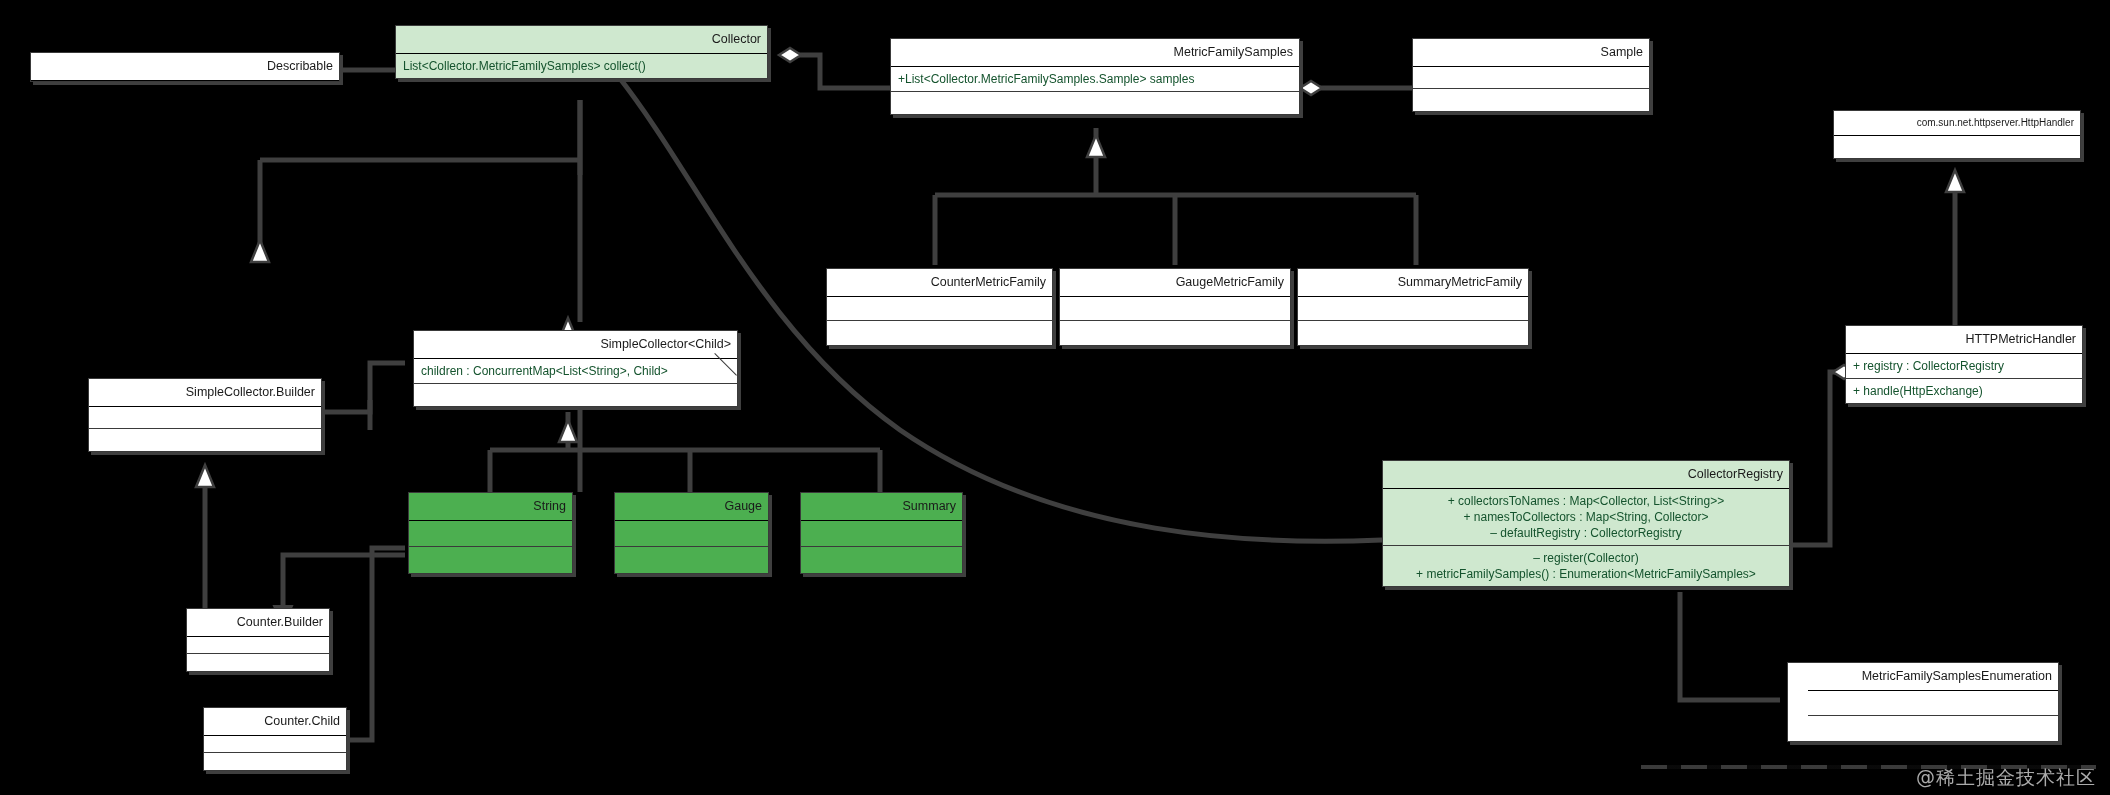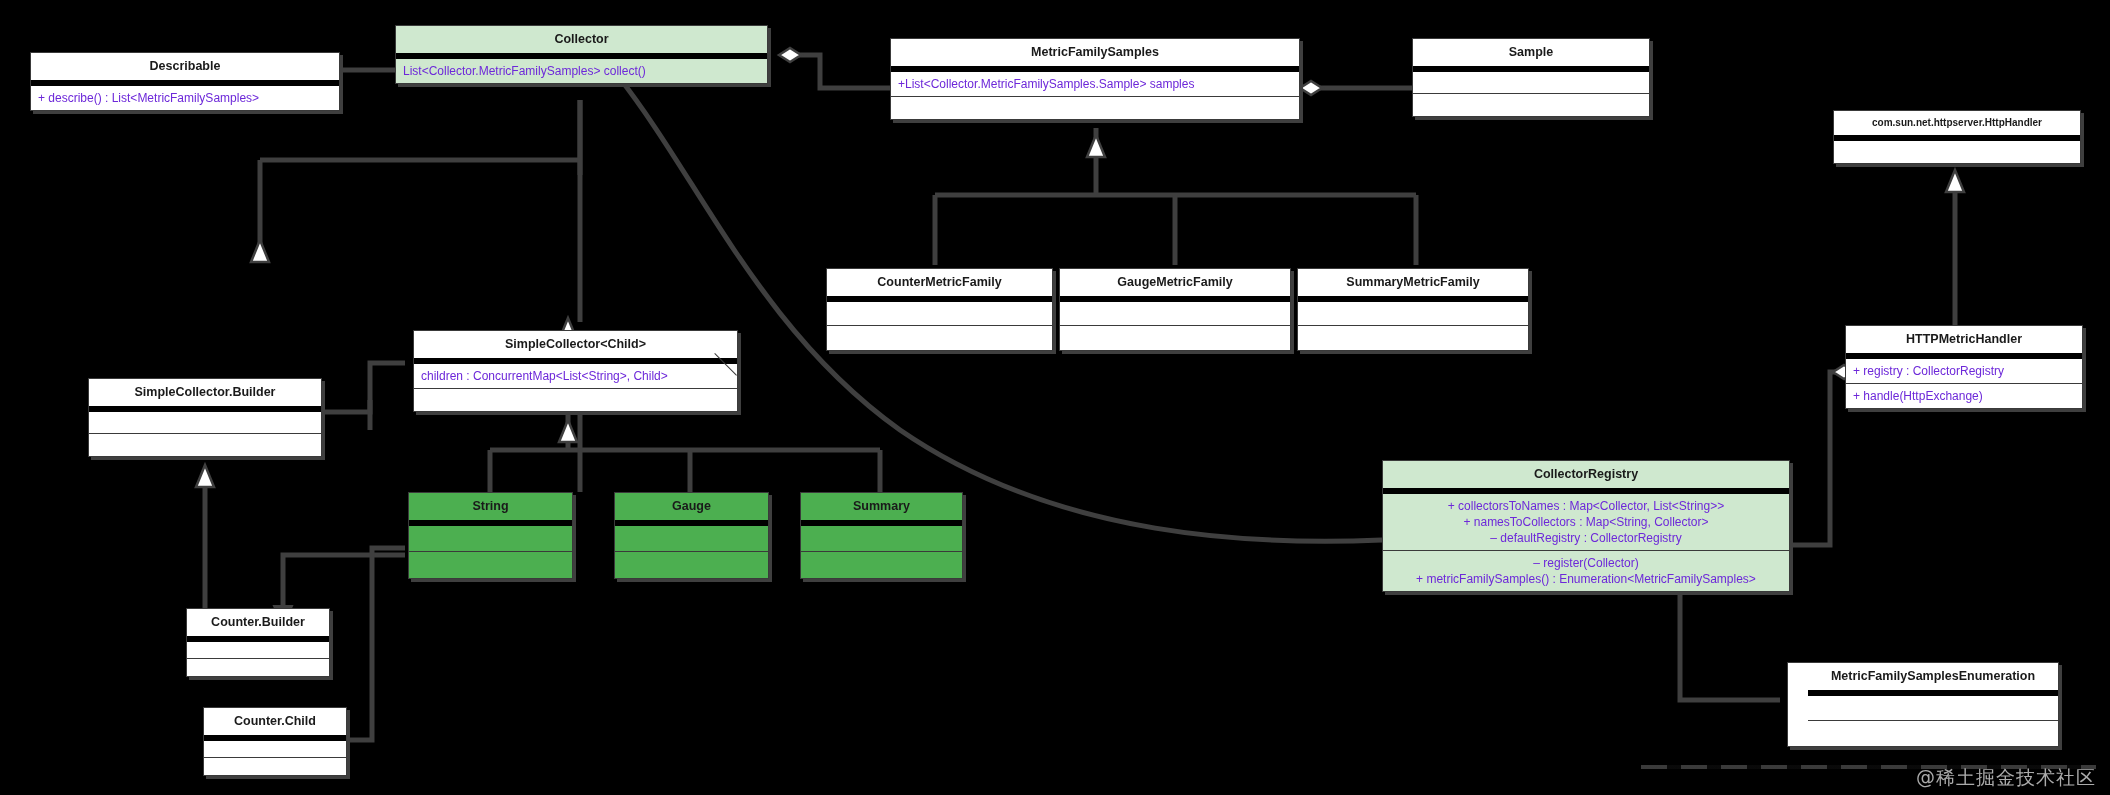--- a/index.html
+++ b/index.html
@@ -10,36 +10,35 @@
   .uml{
     position:absolute;
     box-sizing:border-box;
     border:1px solid #3a3a3a;
     background:#ffffff;
     box-shadow:3px 3px 0 0 #3f3f3f;
     z-index:5;
   }
   .uml .hdr{
     box-sizing:border-box;
-    text-align:center;
+    text-align:right;
     font-size:12.5px;
     color:#1a1a1a;
     line-height:1;
     padding:7px 6px 7px 6px;
-    border-bottom:6px solid #000000;
+    border-bottom:1px solid #000000;
     white-space:nowrap;
     overflow:hidden;
-    font-weight:bold;
   }
   .uml .comp{
     box-sizing:border-box;
     border-bottom:1px solid #3a3a3a;
     padding:4px 7px;
     font-size:12px;
-    color:#6d28d9;
+    color:#14532d;
     line-height:1.35;
     white-space:nowrap;
     overflow:hidden;
   }
   .uml .comp:last-child{border-bottom:none;}
   .uml .comp.empty{min-height:22px;padding:0;}
   .uml.green{background:#cfe8cf;}
   .uml.green .hdr{background:#cfe8cf;}
   .uml.green .comp{background:#cfe8cf;}
   .uml.solidgreen{background:#4caf50;}
@@ -158,21 +157,20 @@
     <polyline points="1955,335 1955,175"></polyline>
     <polygon class="arrowhead" points="1955,170 1946,192 1964,192"></polygon>
 
     <polyline points="1680,592 1680,700 1780,700"></polyline>
 
     <polyline points="340,70 395,70"></polyline>
   </svg>
 
   <div class="uml" style="left:30px;top:52px;width:310px;">
     <div class="hdr">Describable</div>
-    <div class="comp">+ describe() : List&lt;MetricFamilySamples&gt;</div>
   </div>
 
   <div class="uml green" style="left:395px;top:25px;width:373px;">
     <div class="hdr">Collector</div>
     <div class="comp">List&lt;Collector.MetricFamilySamples&gt; collect()</div>
   </div>
 
   <div class="uml" style="left:890px;top:38px;width:410px;">
     <div class="hdr">MetricFamilySamples</div>
     <div class="comp">+List&lt;Collector.MetricFamilySamples.Sample&gt; samples</div>

